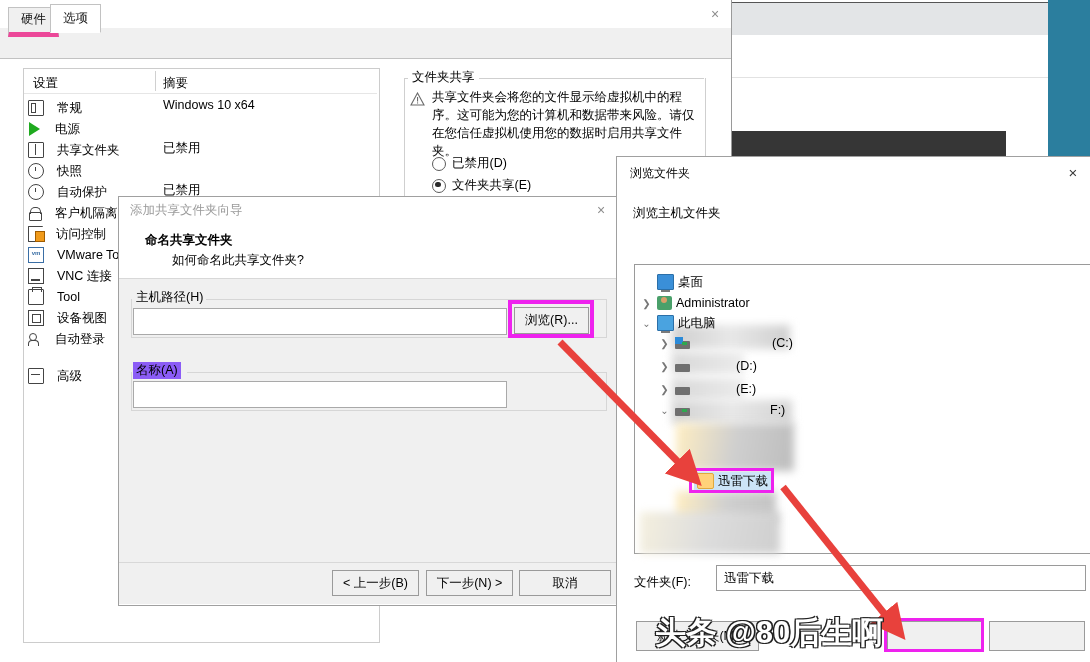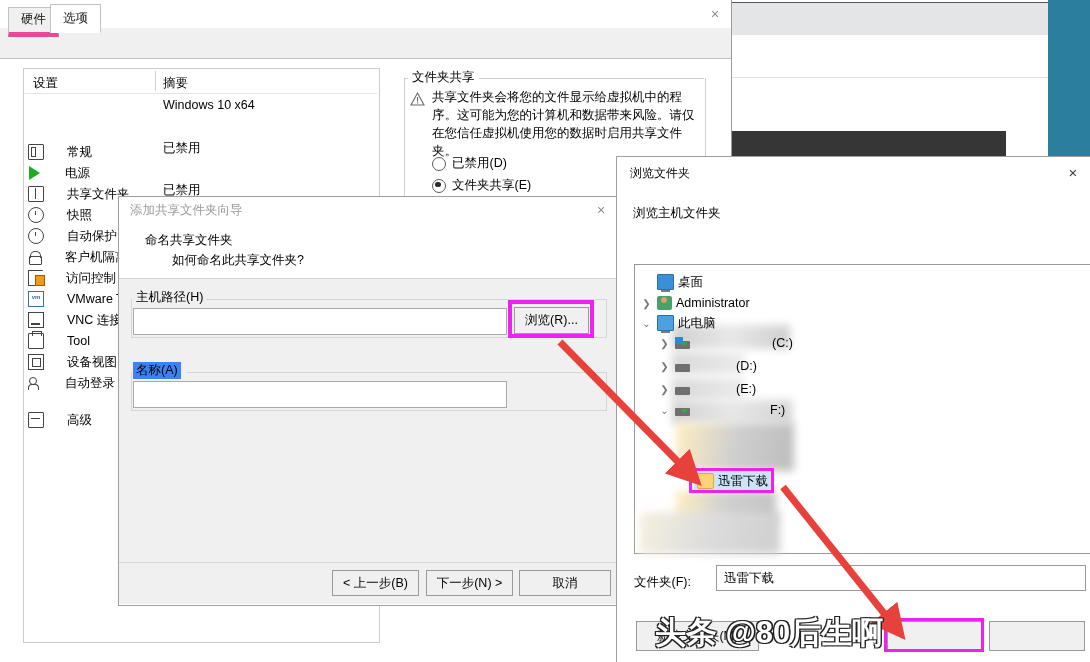--- a/index.html
+++ b/index.html
@@ -38,21 +38,21 @@
   #vm-body{left:0;top:59px;width:731px;height:603px;background:#ffffff;}
 
   
   #list-panel{left:23px;top:68px;width:355px;height:573px;border:1px solid #cccccc;background:#ffffff;}
   #list-head{left:24px;top:69px;width:353px;height:24px;background:#ffffff;}
   #lh-set{left:33px;top:75px;font-size:12.5px;}
   #lh-sum{left:163px;top:75px;font-size:12.5px;}
   #lh-div{left:155px;top:71px;width:1px;height:20px;background:#d0d0d0;}
   #lh-rule{left:24px;top:93px;width:353px;height:1px;background:#e6e6e6;}
 
-  .row{position:absolute;left:28px;height:20px;display:flex;align-items:center;gap:23px;font-size:12.5px;white-space:nowrap;margin-top:44px;}
+  .row{position:absolute;left:28px;height:20px;display:flex;align-items:center;gap:13px;font-size:12.5px;white-space:nowrap;}
   .sum{position:absolute;left:163px;font-size:12.5px;white-space:nowrap;}
   .ic{width:14px;height:14px;display:inline-block;position:relative;flex:0 0 14px;}
 
   
   .ic-monitor{border:1.4px solid #444;border-radius:1px;}
   .ic-monitor:after{content:"";position:absolute;left:2px;top:2px;width:3px;height:8px;border:1px solid #444;}
   .ic-play{border:none;}
   .ic-play:before{content:"";position:absolute;left:1px;top:0px;border-style:solid;
      border-width:7px 0 7px 11px;border-color:transparent transparent transparent #1faa1f;}
   .ic-folder{border:1.4px solid #444;border-radius:1px;}
@@ -84,35 +84,35 @@
   #warn-text{left:432px;top:88px;width:265px;font-size:12.5px;line-height:18px;}
 
   .radio{position:absolute;left:432px;display:flex;align-items:center;gap:6px;font-size:12.5px;}
   .rdot{width:12px;height:12px;border:1.3px solid #5a5a5a;border-radius:50%;background:#fff;position:relative;flex:0 0 12px;}
   .rdot.on:after{content:"";position:absolute;left:2.4px;top:2.4px;width:5.2px;height:5.2px;background:#2b2b2b;border-radius:50%;}
 
   
   #wiz{left:118px;top:196px;width:500px;height:408px;background:#ffffff;border:1px solid #a0a0a0;z-index:20;}
   #wiz-title{left:130px;top:202px;font-size:12.5px;color:#9a9a9a;z-index:21;}
   #wiz-close{left:590px;top:200px;width:22px;height:20px;display:flex;align-items:center;justify-content:center;color:#8d8d8d;font-size:14px;z-index:21;}
-  #wiz-h1{left:145px;top:232px;font-size:12.5px;font-weight:normal;z-index:21;}
+  #wiz-h1{left:145px;top:232px;font-size:12.5px;font-weight:bold;z-index:21;}
   #wiz-h2{left:172px;top:252px;font-size:12.5px;z-index:21;}
   #wiz-sep{left:119px;top:278px;width:498px;height:1px;background:#d8d8d8;z-index:21;}
   #wiz-mid{left:119px;top:279px;width:498px;height:283px;background:#f0f0f0;z-index:20;}
 
   #gp-host{left:131px;top:299px;width:474px;height:38px;border:1px solid #d6d6d6;border-top:none;z-index:21;}
   #gp-host-t{left:133px;top:289px;background:#f0f0f0;padding:0 3px;font-size:12.5px;z-index:22;}
   #gp-host-tr{left:203px;top:299px;width:403px;height:1px;background:#d6d6d6;z-index:21;}
   #host-input{left:133px;top:308px;width:368px;height:23px;border:1px solid #a9a9a9;background:#fff;z-index:22;}
   #browse-hl{left:508px;top:300px;width:86px;height:38px;border:4px solid #ee22ee;z-index:23;box-sizing:border-box;}
   #browse-btn{left:514px;top:307px;width:73px;height:25px;border:1px solid #9a9a9a;background:#f0f0f0;
               display:flex;align-items:center;justify-content:center;font-size:12.5px;z-index:24;}
 
   #gp-name{left:131px;top:372px;width:474px;height:38px;border:1px solid #d6d6d6;border-top:none;z-index:21;}
-  #gp-name-t{left:133px;top:362px;background:#3b82f6;padding:0 3px;font-size:12.5px;z-index:22;}
+  #gp-name-t{left:133px;top:362px;background:#8b5cf6;padding:0 3px;font-size:12.5px;z-index:22;}
   #gp-name-tr{left:187px;top:372px;width:419px;height:1px;background:#d6d6d6;z-index:21;}
   #name-input{left:133px;top:381px;width:368px;height:23px;border:1px solid #a9a9a9;background:#fff;z-index:22;}
 
   #wiz-btnbar{left:119px;top:562px;width:498px;height:41px;background:#f0f0f0;border-top:1px solid #d8d8d8;z-index:21;}
   .wbtn{position:absolute;top:570px;height:24px;border:1px solid #9a9a9a;background:#f0f0f0;
         display:flex;align-items:center;justify-content:center;font-size:12.5px;z-index:22;}
   #btn-prev{left:332px;width:85px;}
   #btn-next{left:426px;width:85px;}
   #btn-cancel{left:519px;width:90px;}
 

